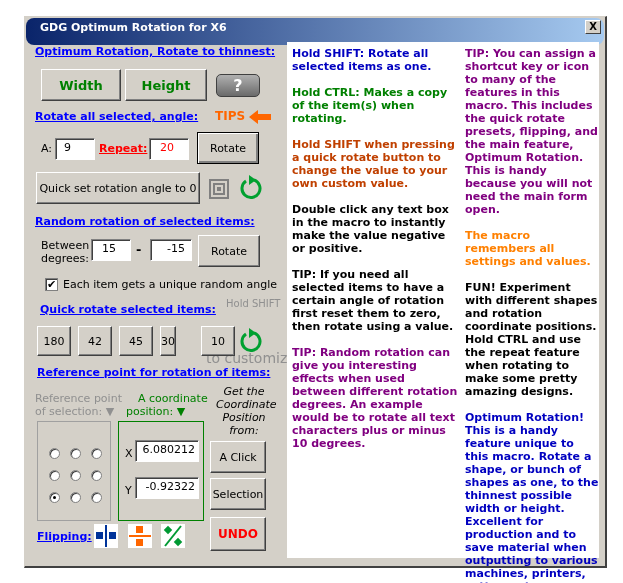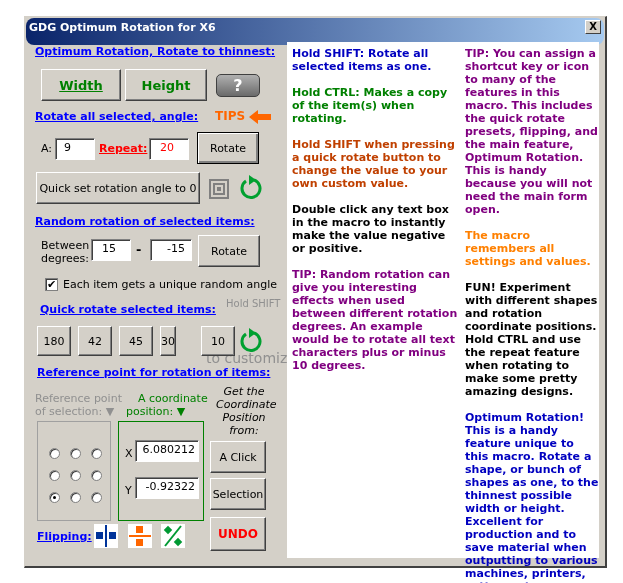--- a/index.html
+++ b/index.html
@@ -4,21 +4,21 @@
 <style>
   * { box-sizing: border-box; }
   html, body { margin: 0; padding: 0; background: #ffffff; }
   body { width: 623px; height: 583px; position: relative; overflow: hidden;
          font-family: "DejaVu Sans", sans-serif; font-size: 11px; }
   .window { position: absolute; left: 24px; top: 16px; width: 583px; height: 552px;
             background: #d4d0c8; border-top: 1px solid #d4d0c8; border-left: 1px solid #d4d0c8;
             border-right: 2px solid #404040; border-bottom: 2px solid #404040; }
   .titlebar { position: absolute; left: 1px; top: 1px; right: 1px; height: 27px;
               background: linear-gradient(to right, #0a246a, #a6caf0); color: #fff;
-              font-weight: bold; font-size: 11px; line-height: 19px; padding-left: 3px; border-radius: 8px; }
+              font-weight: bold; font-size: 11px; line-height: 19px; padding-left: 14px; border-radius: 8px; }
   .close-btn { position: absolute; right: 3px; top: 2px; width: 16px; height: 14px;
                background: #d4d0c8; border: 1px solid; border-color: #fff #404040 #404040 #fff;
                color: #000; font-size: 10px; line-height: 11px; text-align: center; font-weight: bold; }
   .abs { position: absolute; }
   .link { color: #0000ff; text-decoration: underline; font-weight: bold; font-size: 11px; white-space: nowrap; }
   .btn { position: absolute; background: #d4d0c8; border: 1px solid;
          border-color: #fff #404040 #404040 #fff; box-shadow: inset -1px -1px 0 #808080;
          text-align: center; font-size: 11px; color: #000; display: flex; align-items: center; justify-content: center; }
   .btn.dark { border: 1px solid #000; box-shadow: inset 1px 1px 0 #fff, inset -2px -2px 0 #808080; }
   .input { position: absolute; background: #fff; border: 1px solid;
@@ -38,21 +38,21 @@
 </head>
 <body>
 
 <div class="window">
   <div class="titlebar">
     <span>GDG Optimum Rotation for X6</span>
     <div class="close-btn">X</div>
   </div>
 
   <div class="abs link" style="left:10px; top:28px;">Optimum Rotation, Rotate to thinnest:</div>
-  <div class="btn" style="left:16px; top:52px; width:80px; height:32px; color:#008000; font-weight:bold; font-size:13px;text-decoration:underline;">Width</div>
+  <div class="btn" style="left:16px; top:52px; width:80px; height:32px; color:#008000; font-weight:bold; font-size:13px;">Width</div>
   <div class="btn" style="left:100px; top:52px; width:82px; height:32px; color:#008000; font-weight:bold; font-size:13px;">Height</div>
   <div class="abs" style="left:191px; top:57px; width:44px; height:23px; border-radius:5px; background:linear-gradient(#b0b0b0,#6a6a6a); border:1px solid #404040; color:#fff; font-weight:bold; font-size:16px; text-align:center; line-height:21px;">
     <span>?</span>
   </div>
   <div class="abs" style="left:190px; top:92px; color:#ff6600; font-weight:bold; font-size:12px; white-space:nowrap;">
     <span>TIPS</span>
     <svg width="22" height="14" viewBox="0 0 22 14" style="vertical-align:middle;">
         <path d="M0 7 L9 0 L9 4 L22 4 L22 10 L9 10 L9 14 Z" fill="#ff6600"></path>
       </svg>
   </div>
@@ -148,20 +148,21 @@
     <line x1="4" y1="22" x2="20" y2="2" stroke="#009933" stroke-width="2"></line>
   </svg>
   <div class="btn" style="left:185px; top:500px; width:56px; height:34px; color:#ff0000; font-weight:bold; font-size:12px;">UNDO</div>
 
   <div class="panel">
     <div class="col1">
       <p style="color:#0000c0;">Hold SHIFT: Rotate all selected items as one.</p>
       <p style="color:#008000;">Hold CTRL: Makes a copy of the item(s) when rotating.</p>
       <p style="color:#c04000;">Hold SHIFT when pressing a quick rotate button to change the value to your own custom value.</p>
       <p style="color:#000000;">Double click any text box in the macro to instantly make the value negative or positive.</p>
+      <p style="color:#000000;">TIP: If you need all selected items to have a certain angle of rotation first reset them to zero, then rotate using a value.</p>
       <p style="color:#800080;">TIP: Random rotation can give you interesting effects when used between different rotation degrees. An example would be to rotate all text characters plus or minus 10 degrees.</p>
     </div>
     <div class="col2">
       <p style="color:#800080;">TIP: You can assign a shortcut key or icon to many of the features in this macro.  This includes the quick rotate presets, flipping, and the main feature, Optimum Rotation. This is handy because you will not need the main form open.</p>
       <p style="color:#ff8000;">The macro remembers all settings and values.</p>
       <p style="color:#000000;">FUN! Experiment with different shapes and rotation coordinate positions. Hold CTRL and use the repeat feature when rotating to make some pretty amazing designs.</p>
       <p style="color:#0000c0;">Optimum Rotation! This is a handy feature unique to this macro. Rotate a shape, or bunch of shapes as one, to the thinnest possible width or height. Excellent for production and to save material when outputting to various machines, printers, cutters, etc.</p>
     </div>
   </div>
 </div>

